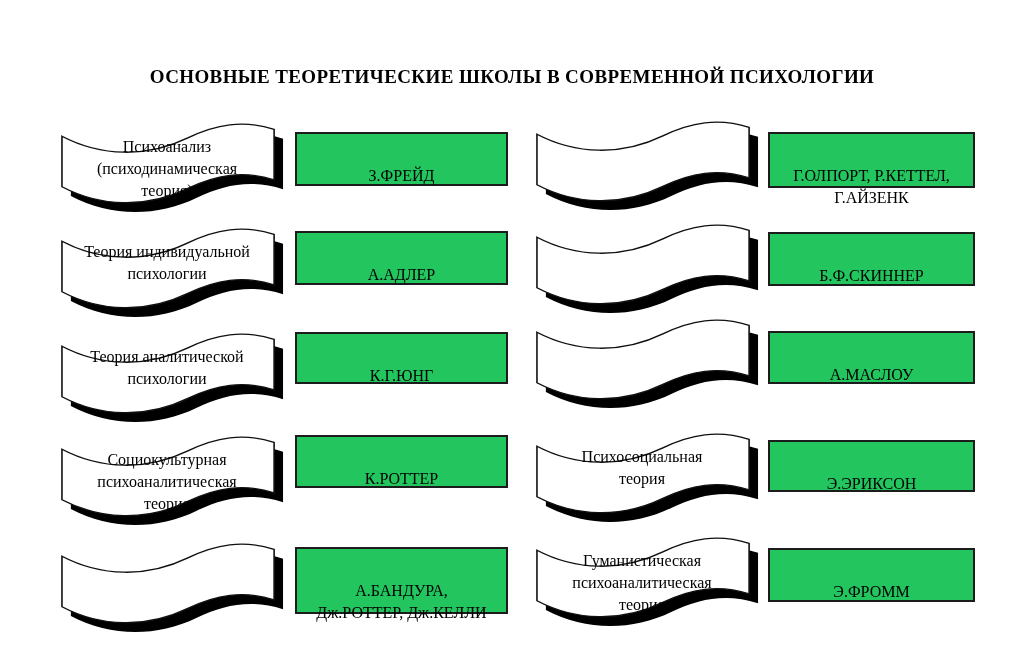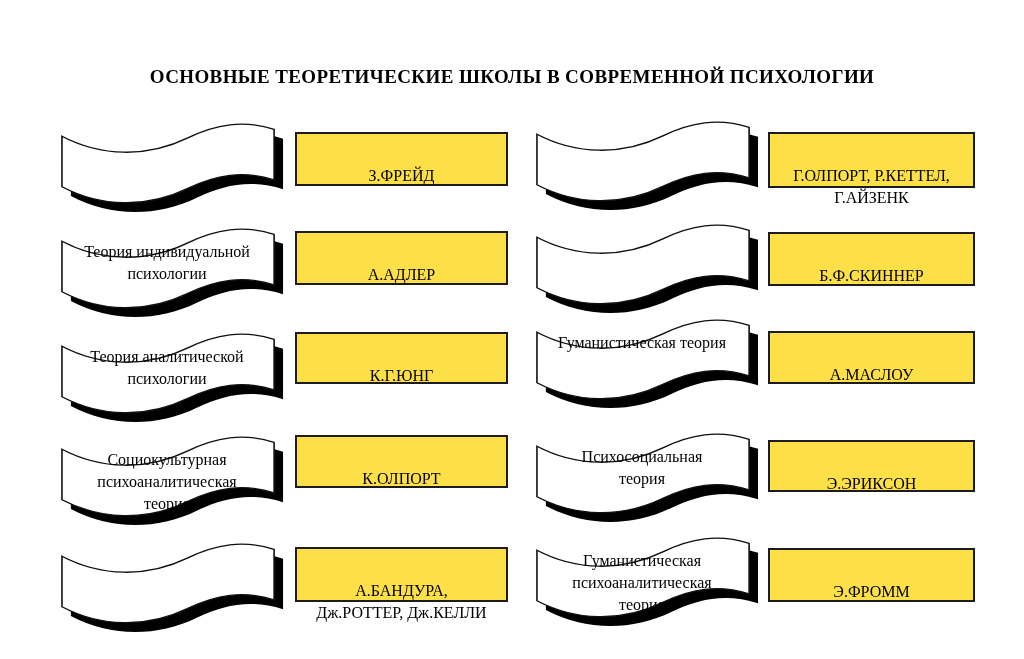--- a/index.html
+++ b/index.html
@@ -51,21 +51,21 @@
   }
   .namebox {
     position: absolute;
     border: 2px solid #1c1c1c;
     box-sizing: border-box;
     text-align: center;
     font-size: 16px;
     line-height: 22px;
     white-space: pre-line;
     padding-top: 9px;
-    background: #fde047;
+    background: #22c55e;
   }
   .left-box  { left: 295px; width: 213px; }
   .right-box { left: 768px; width: 207px; }
   .left-banner  { left: 57px; }
   .right-banner { left: 532px; }
 </style>
 </head>
 <body>
 
 <svg width="0" height="0" style="position:absolute" aria-hidden="true">
@@ -76,20 +76,23 @@
     </g>
   </defs>
 </svg>
 
 <div class="page-title">ОСНОВНЫЕ ТЕОРЕТИЧЕСКИЕ ШКОЛЫ В СОВРЕМЕННОЙ ПСИХОЛОГИИ</div>
 
 <div class="banner left-banner" style="top:116px">
   <svg viewBox="0 0 232 120" preserveAspectRatio="none">
       <use href="#wave-shape"></use>
     </svg>
+  <div class="banner-text">Психоанализ
+(психодинамическая
+теория)</div>
 </div>
 <div class="namebox left-box" style="top:132px;height:54px">
   <span>З.ФРЕЙД</span>
 </div>
 
 <div class="banner left-banner" style="top:221px">
   <svg viewBox="0 0 232 120" preserveAspectRatio="none">
       <use href="#wave-shape"></use>
     </svg>
   <div class="banner-text">Теория индивидуальной
@@ -112,29 +115,29 @@
 
 <div class="banner left-banner" style="top:429px">
   <svg viewBox="0 0 232 120" preserveAspectRatio="none">
       <use href="#wave-shape"></use>
     </svg>
   <div class="banner-text">Социокультурная
 психоаналитическая
 теория</div>
 </div>
 <div class="namebox left-box" style="top:435px;height:53px">
-  <span>К.ОЛПОРТ</span>
+  <span>К.РОТТЕР</span>
 </div>
 
 <div class="banner left-banner" style="top:536px">
   <svg viewBox="0 0 232 120" preserveAspectRatio="none">
       <use href="#wave-shape"></use>
     </svg>
 </div>
-<div class="namebox left-box" style="top:547px;height:55px">
+<div class="namebox left-box" style="top:547px;height:67px">
   <span>А.БАНДУРА,
 Дж.РОТТЕР, Дж.КЕЛЛИ</span>
 </div>
 
 <div class="banner right-banner" style="top:114px">
   <svg viewBox="0 0 232 120" preserveAspectRatio="none">
       <use href="#wave-shape"></use>
     </svg>
 </div>
 <div class="namebox right-box" style="top:132px;height:56px">
@@ -148,21 +151,20 @@
     </svg>
 </div>
 <div class="namebox right-box" style="top:232px;height:54px">
   <span>Б.Ф.СКИННЕР</span>
 </div>
 
 <div class="banner right-banner" style="top:312px">
   <svg viewBox="0 0 232 120" preserveAspectRatio="none">
       <use href="#wave-shape"></use>
     </svg>
-  <div class="banner-text">Гуманистическая теория</div>
 </div>
 <div class="namebox right-box" style="top:331px;height:53px">
   <span>А.МАСЛОУ</span>
 </div>
 
 <div class="banner right-banner" style="top:426px">
   <svg viewBox="0 0 232 120" preserveAspectRatio="none">
       <use href="#wave-shape"></use>
     </svg>
   <div class="banner-text">Психосоциальная

